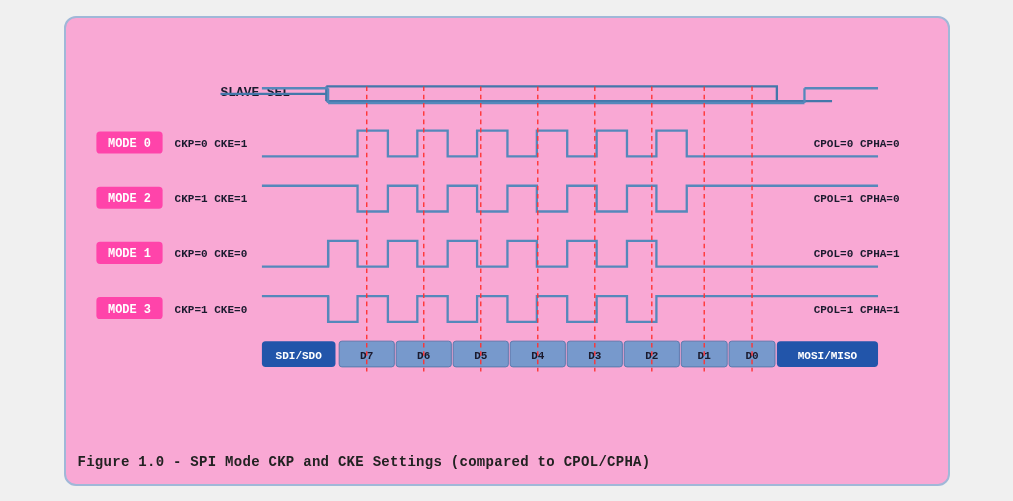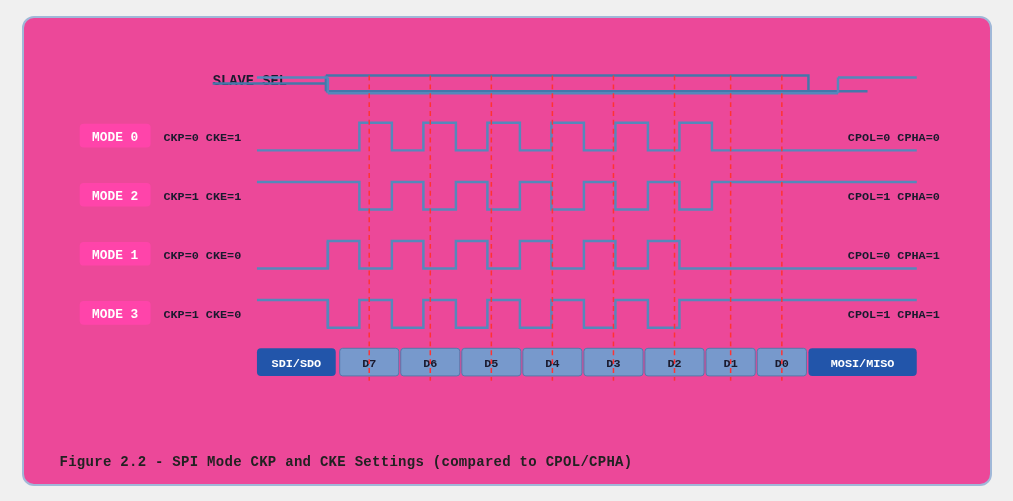--- a/index.html
+++ b/index.html
@@ -6,26 +6,26 @@
     body {
       background: #f0f0f0;
       font-family: 'Courier New', Courier, monospace;
       display: flex;
       align-items: center;
       justify-content: center;
       width: 1013px;
       height: 501px;
     }
     .outer {
-      background: #ec4899;
+      background: #f9a8d4;
       border: 2px solid #a0b8d8;
       border-radius: 12px;
-      width: 970px;
+      width: 886px;
       height: 470px;
-      padding: 18px 24px 14px 36px;
+      padding: 18px 24px 14px 12px;
       display: flex;
       flex-direction: column;
     }
     .diagram-area {
       flex: 1;
       position: relative;
       display: flex;
       flex-direction: column;
     }
     .caption {
@@ -163,14 +163,14 @@
       <line x1="376" y1="28" x2="376" y2="338" stroke="#ff3333" stroke-width="1.5" stroke-dasharray="5,4"></line>
       <line x1="438" y1="28" x2="438" y2="338" stroke="#ff3333" stroke-width="1.5" stroke-dasharray="5,4"></line>
       <line x1="500" y1="28" x2="500" y2="338" stroke="#ff3333" stroke-width="1.5" stroke-dasharray="5,4"></line>
       <line x1="562" y1="28" x2="562" y2="338" stroke="#ff3333" stroke-width="1.5" stroke-dasharray="5,4"></line>
       <line x1="624" y1="28" x2="624" y2="338" stroke="#ff3333" stroke-width="1.5" stroke-dasharray="5,4"></line>
       <line x1="681" y1="28" x2="681" y2="338" stroke="#ff3333" stroke-width="1.5" stroke-dasharray="5,4"></line>
       <line x1="733" y1="28" x2="733" y2="338" stroke="#ff3333" stroke-width="1.5" stroke-dasharray="5,4"></line>
 
     </svg>
   </div>
-  <div class="caption">Figure 2.2 - SPI Mode CKP and CKE Settings (compared to CPOL/CPHA)</div>
+  <div class="caption">Figure 1.0 - SPI Mode CKP and CKE Settings (compared to CPOL/CPHA)</div>
 </div>
 
 </body></html>

